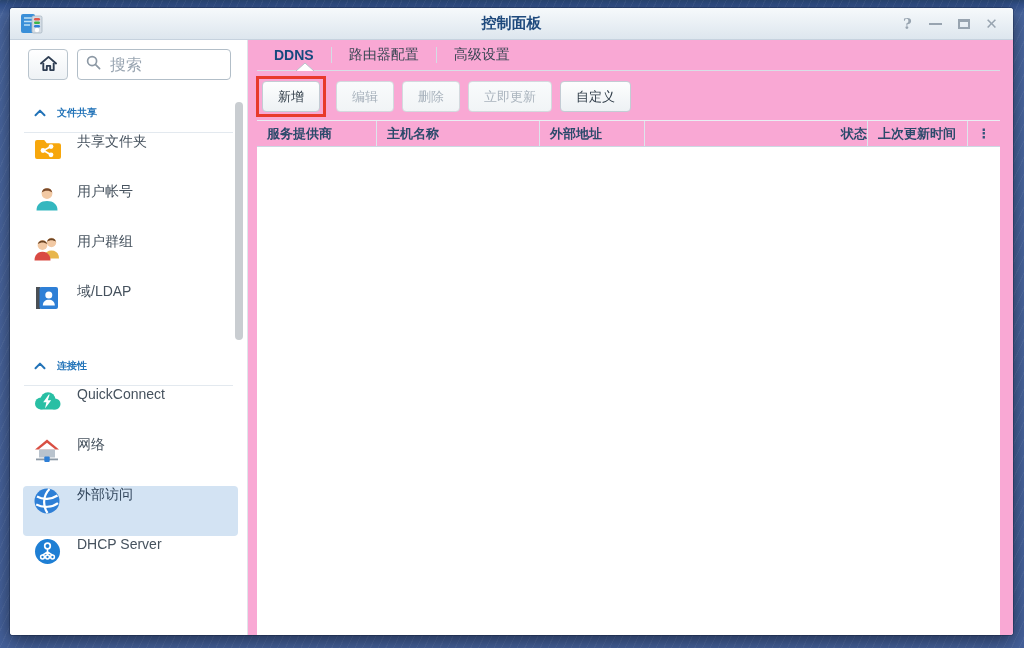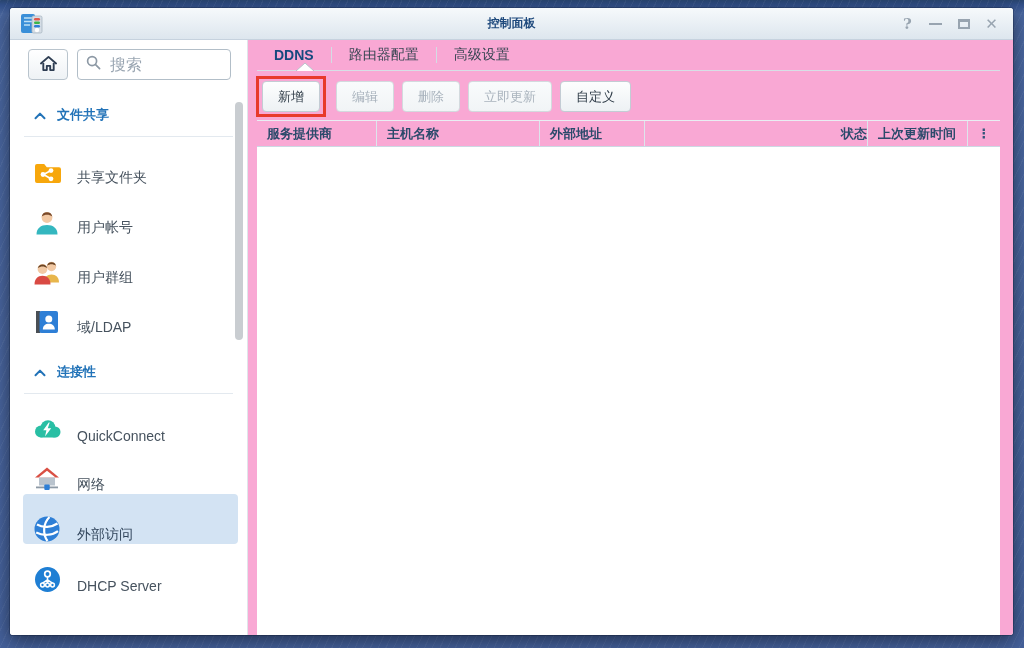--- a/index.html
+++ b/index.html
@@ -25,21 +25,21 @@
   
   .titlebar {
     flex:0 0 32px; height:32px;
     background:linear-gradient(#f6f9fb,#dde6ee);
     border-bottom:1px solid #c6d2de;
     display:flex; align-items:center; position:relative;
   }
   .app-icon { margin-left:8px; display:flex; z-index:1; }
   .title {
     position:absolute; left:0; right:0; text-align:center;
-    font-size:12px; font-weight:bold; color:#1f4a7d;
+    font-size:15px; font-weight:bold; color:#1f4a7d;
   }
   .win-controls { margin-left:auto; display:flex; align-items:center; gap:11px; padding-right:13px; z-index:1; }
   .wc { width:17px; height:18px; display:flex; align-items:center; justify-content:center; color:#98a4b0; cursor:pointer; }
   .wc-help { font-family:"DejaVu Serif",serif; font-size:15px; font-weight:bold; }
   .wc-min-glyph { width:13px; height:2px; background:#98a4b0; }
   .wc-max-glyph { width:12px; height:10px; border:2px solid #98a4b0; border-top-width:3px; }
   .wc-close { font-size:15px; }
   
   .win-body { flex:1; display:flex; min-height:0; }
   
@@ -52,26 +52,26 @@
   }
   .search-box {
     flex:1; height:31px; border:1px solid #b2bec8; border-radius:4px; background:#fff;
     display:flex; align-items:center; padding:0 8px; gap:7px;
   }
   .search-box input { border:none; outline:none; width:100%; font-size:16px; color:#333; background:transparent; font-family:inherit; }
   .search-box input::placeholder { color:#9aa6b2; }
   .section-header {
     margin:16px 14px 0 14px; padding:10px 0 12px 10px;
     display:flex; align-items:center; gap:11px;
-    color:#2273b8; font-size:13px; font-weight:bold;
+    color:#2273b8; font-size:10px; font-weight:bold;
     border-bottom:1px solid #e3e9ef; cursor:pointer;
   }
   .side-item {
     height:50px; margin:0 9px 0 13px; padding-left:9px; border-radius:4px;
-    display:flex; align-items:flex-end; gap:15px;
+    display:flex; align-items:flex-start; gap:15px;
     font-size:14px; color:#46525e; cursor:pointer;
   }
   .side-item.selected { background:#d3e3f3; color:#32465c; }
   .ic { width:30px; height:30px; flex:0 0 30px; display:flex; align-items:center; justify-content:center; }
   .side-scrollbar { position:absolute; top:62px; right:4px; width:8px; bottom:6px; }
   .side-scroll-thumb { width:8px; height:238px; background:#c9cdd1; border-radius:4px; cursor:pointer; }
   
   .main { flex:1; display:flex; flex-direction:column; min-width:0; padding:0 13px 0 9px; background:#f9a8d4; }
   .tabs { display:flex; align-items:stretch; height:31px; flex:0 0 31px; border-bottom:1px solid #d7dfe6; position:relative; }
   .tab { padding:0 17px; display:flex; align-items:center; font-size:14px; color:#3a4654; cursor:pointer; }

